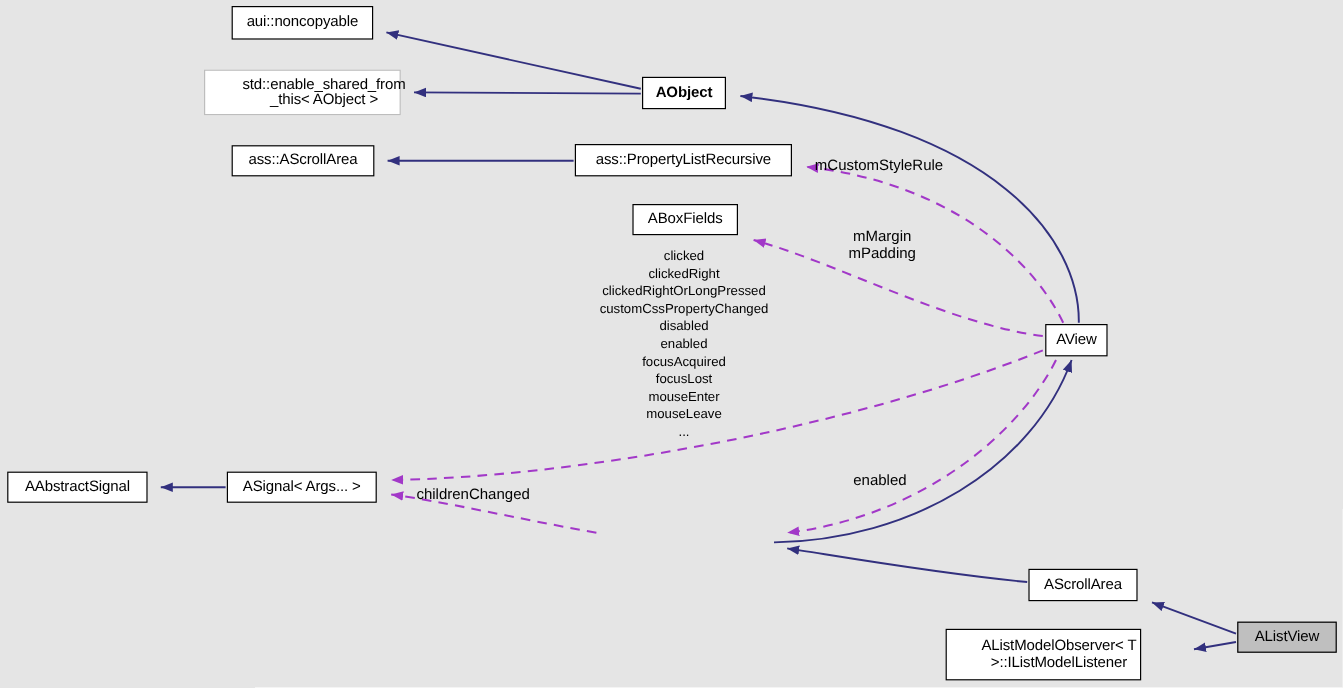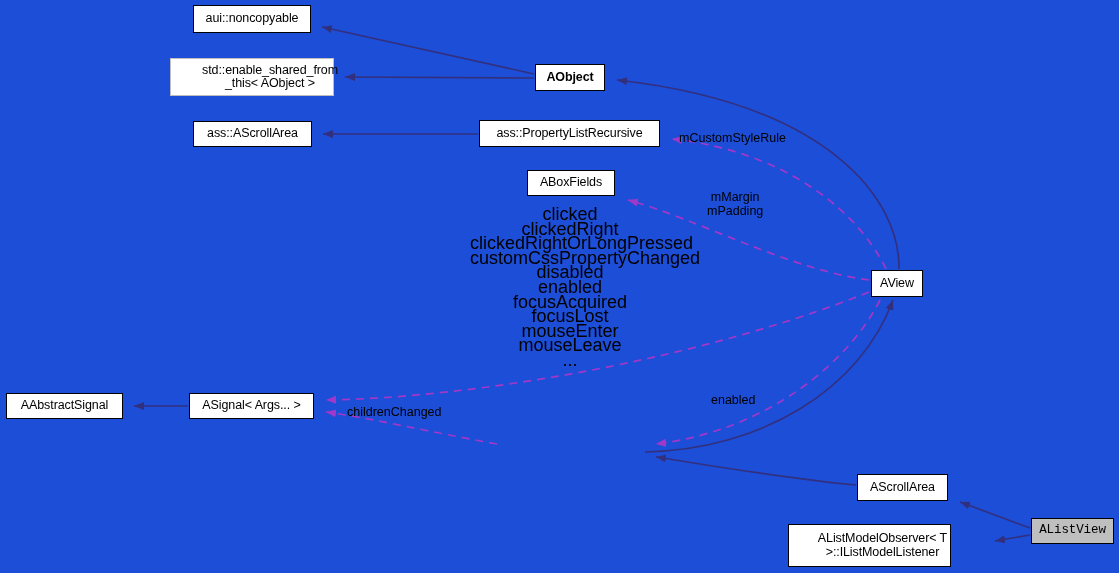--- a/index.html
+++ b/index.html
@@ -7,21 +7,21 @@
     padding: 0;
     background: #ffffff;
   }
   body {
     font-family: "Liberation Sans", "DejaVu Sans", sans-serif;
   }
   #diagram {
     position: relative;
     width: 1119px;
     height: 573px;
-    background: #1d4ed8;
+    background: #e5e5e5;
     overflow: hidden;
   }
   #edges {
     position: absolute;
     left: 0;
     top: 0;
     width: 1119px;
     height: 573px;
     pointer-events: none;
   }
@@ -40,33 +40,32 @@
     white-space: pre-line;
     letter-spacing: -0.1px;
   }
   .node.dim {
     border-color: #bdbdbd;
     padding-left: 36px;
   }
   .node.current {
     background: #bfbfbf;
     border-color: #000000;
-    font-family: Liberation Mono, monospace;
   }
   .edge-label {
     position: absolute;
     font-size: 12.5px;
     line-height: 14px;
     color: #000000;
     white-space: pre-line;
     text-align: center;
   }
   .signal-list {
     position: absolute;
-    font-size: 18px;
+    font-size: 11px;
     line-height: 14.6px;
     color: #000000;
     text-align: center;
     white-space: pre-line;
   }
 </style>
 </head>
 <body>
 
 <div id="diagram">

